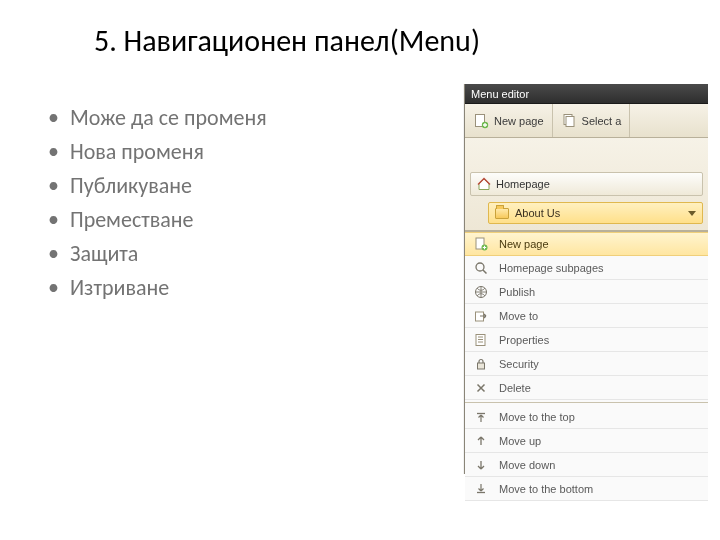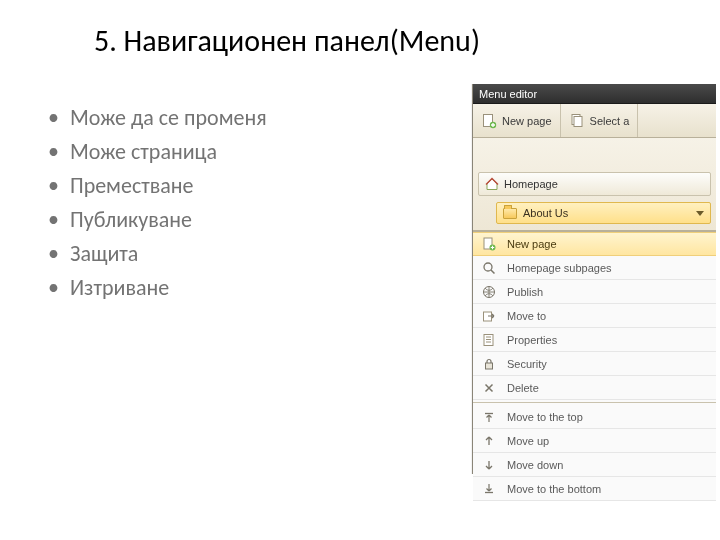--- a/index.html
+++ b/index.html
@@ -34,21 +34,21 @@
   .bullet-list li::before {
     content: "•";
     position: absolute;
     left: 0; top: 0;
     font-size: 22px;
   }
 
   .panel {
     position: absolute;
     top: 84px;
-    right: 4px;
+    right: 12px;
     width: 244px;
     height: 390px;
     background: #fff;
     border-left: 1px solid #8a8578;
     font-family: Tahoma, "Segoe UI", sans-serif;
     font-size: 11px;
     box-shadow: -1px 0 0 rgba(0,0,0,0.05);
   }
   .panel-header {
     height: 20px;
@@ -152,23 +152,23 @@
     color:#4a3b10;
   }
 </style>
 </head>
 <body>
 
 <h1 class="slide-title">5. Навигационен панел(Menu)</h1>
 
 <ul class="bullet-list" id="bullets">
     <li>Може да се променя</li>
-    <li>Може страница</li>
+    <li>Нова променя</li>
+    <li>Публикуване</li>
     <li>Преместване</li>
-    <li>Публикуване</li>
     <li>Защита</li>
     <li>Изтриване</li>
   </ul>
 
 <div class="panel">
 
   <div class="panel-header">
     <span>Menu editor</span>
   </div>
 

